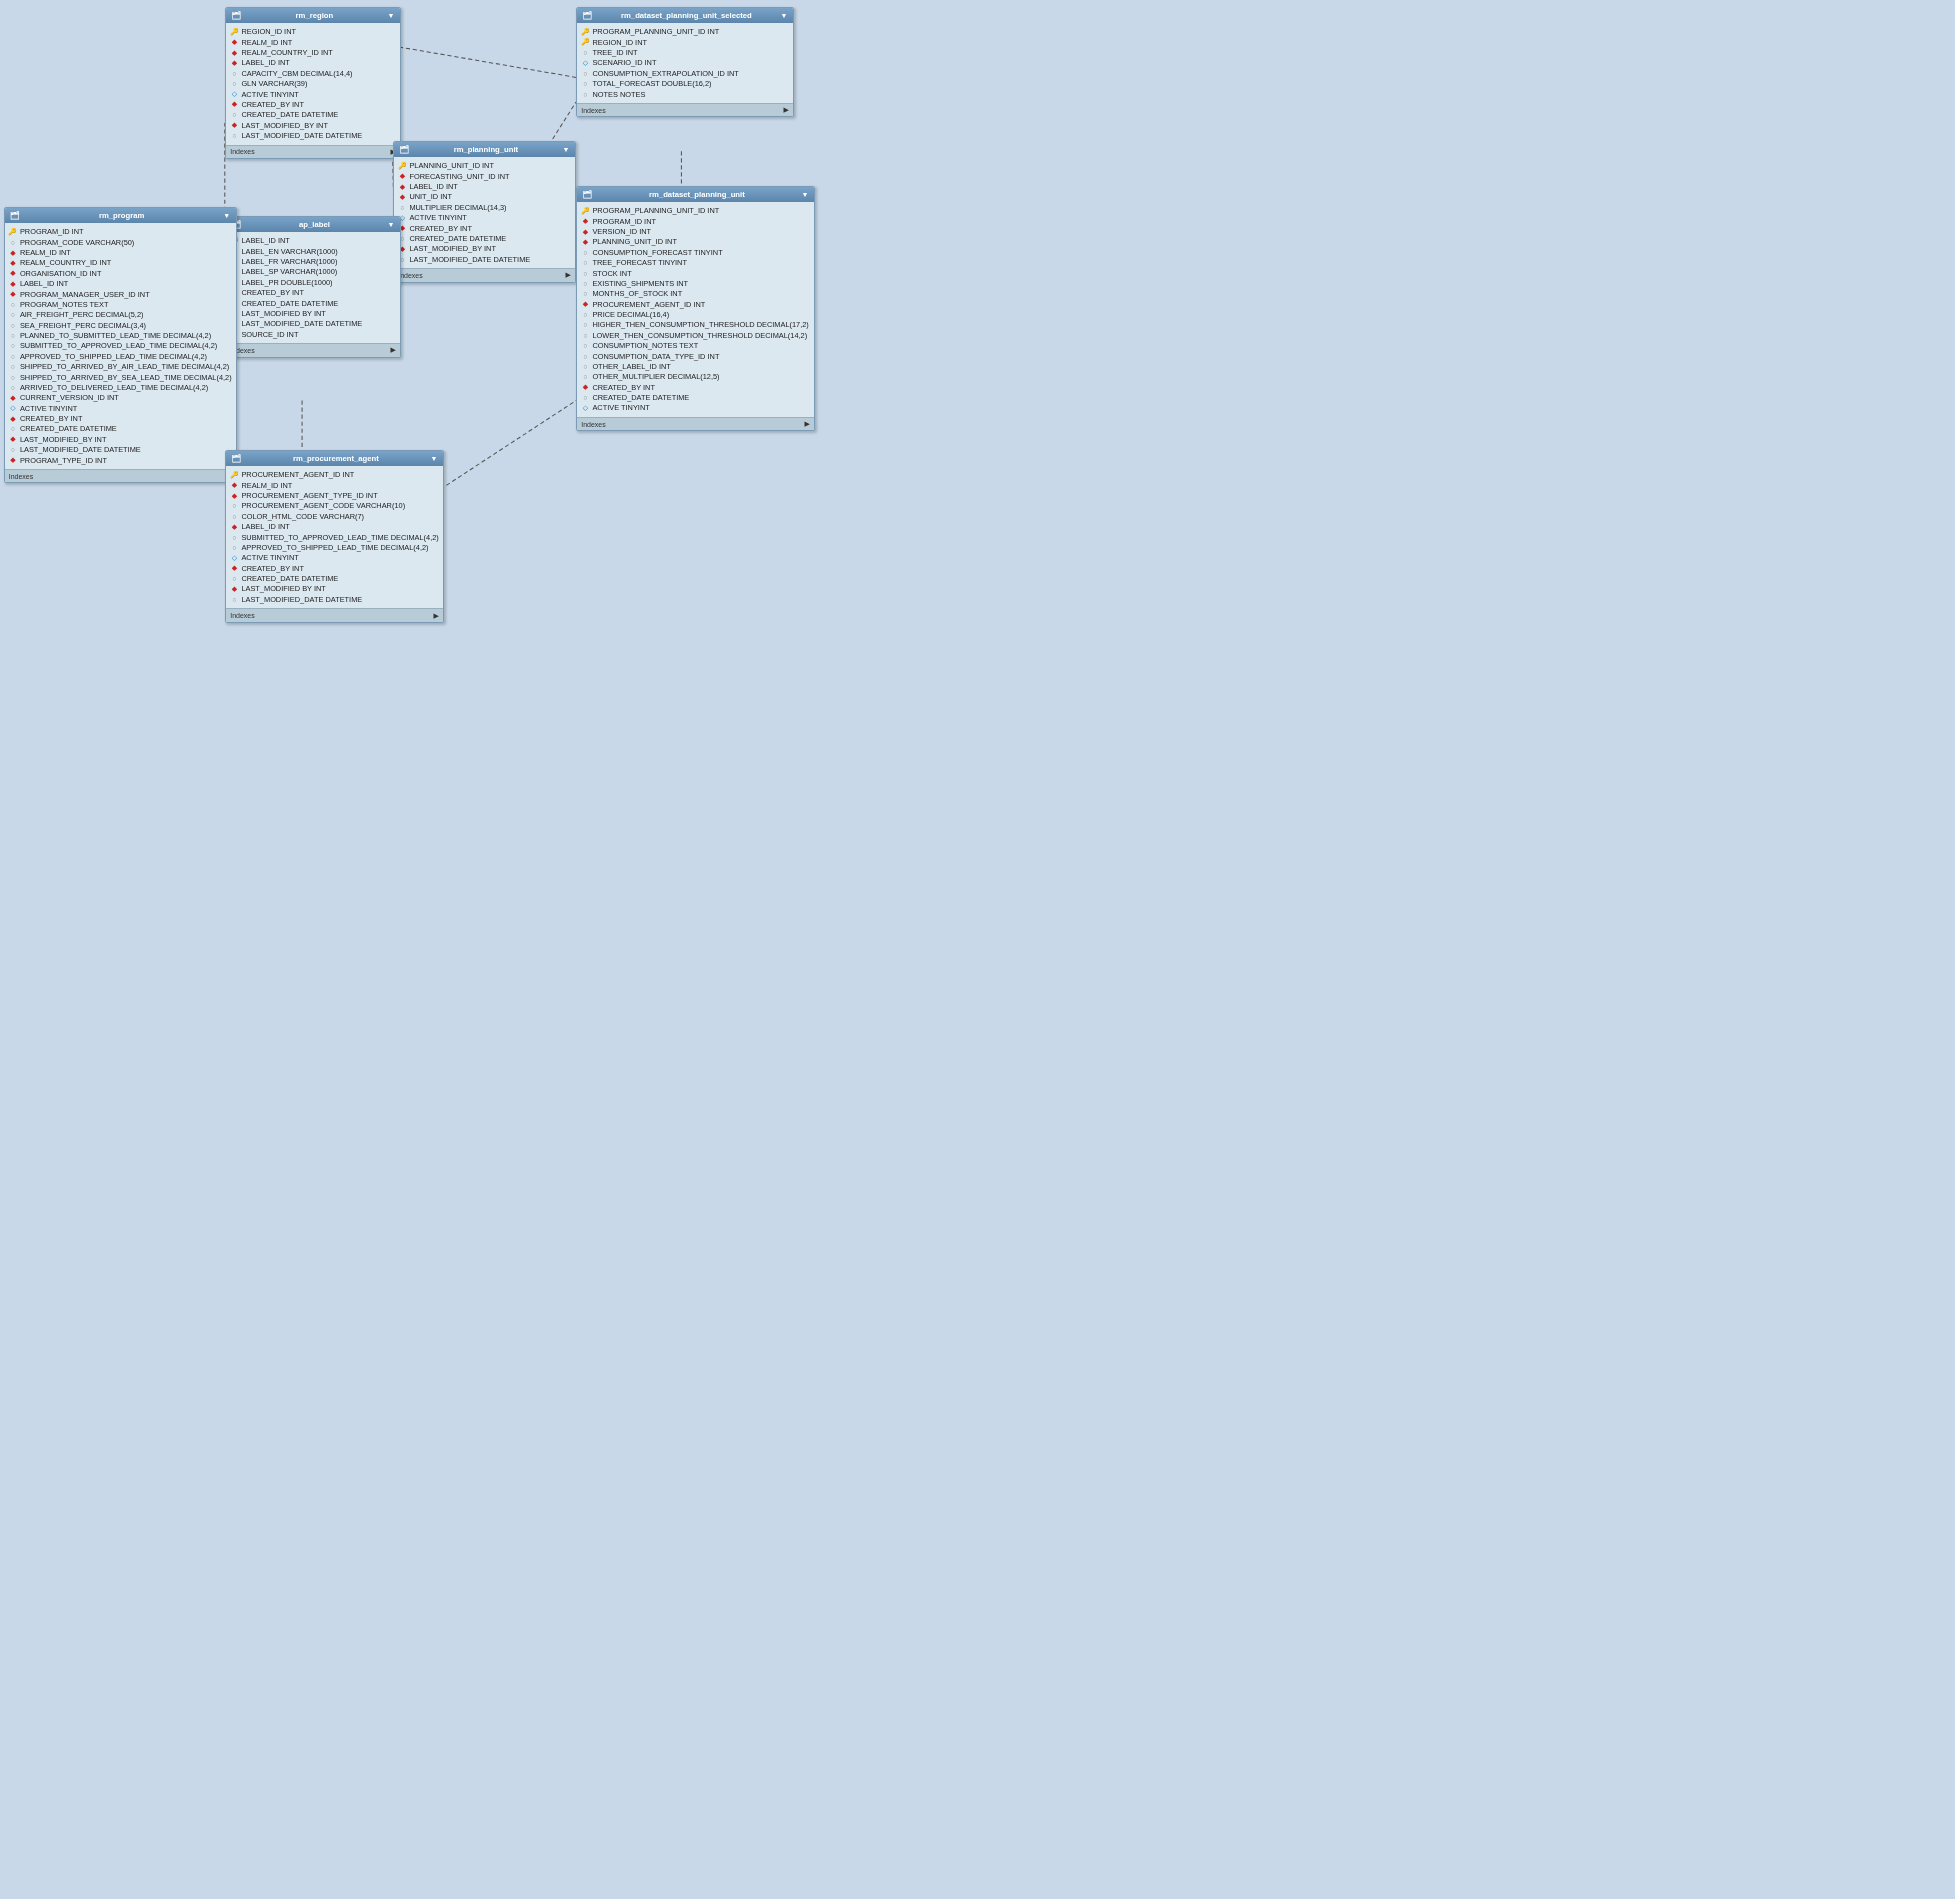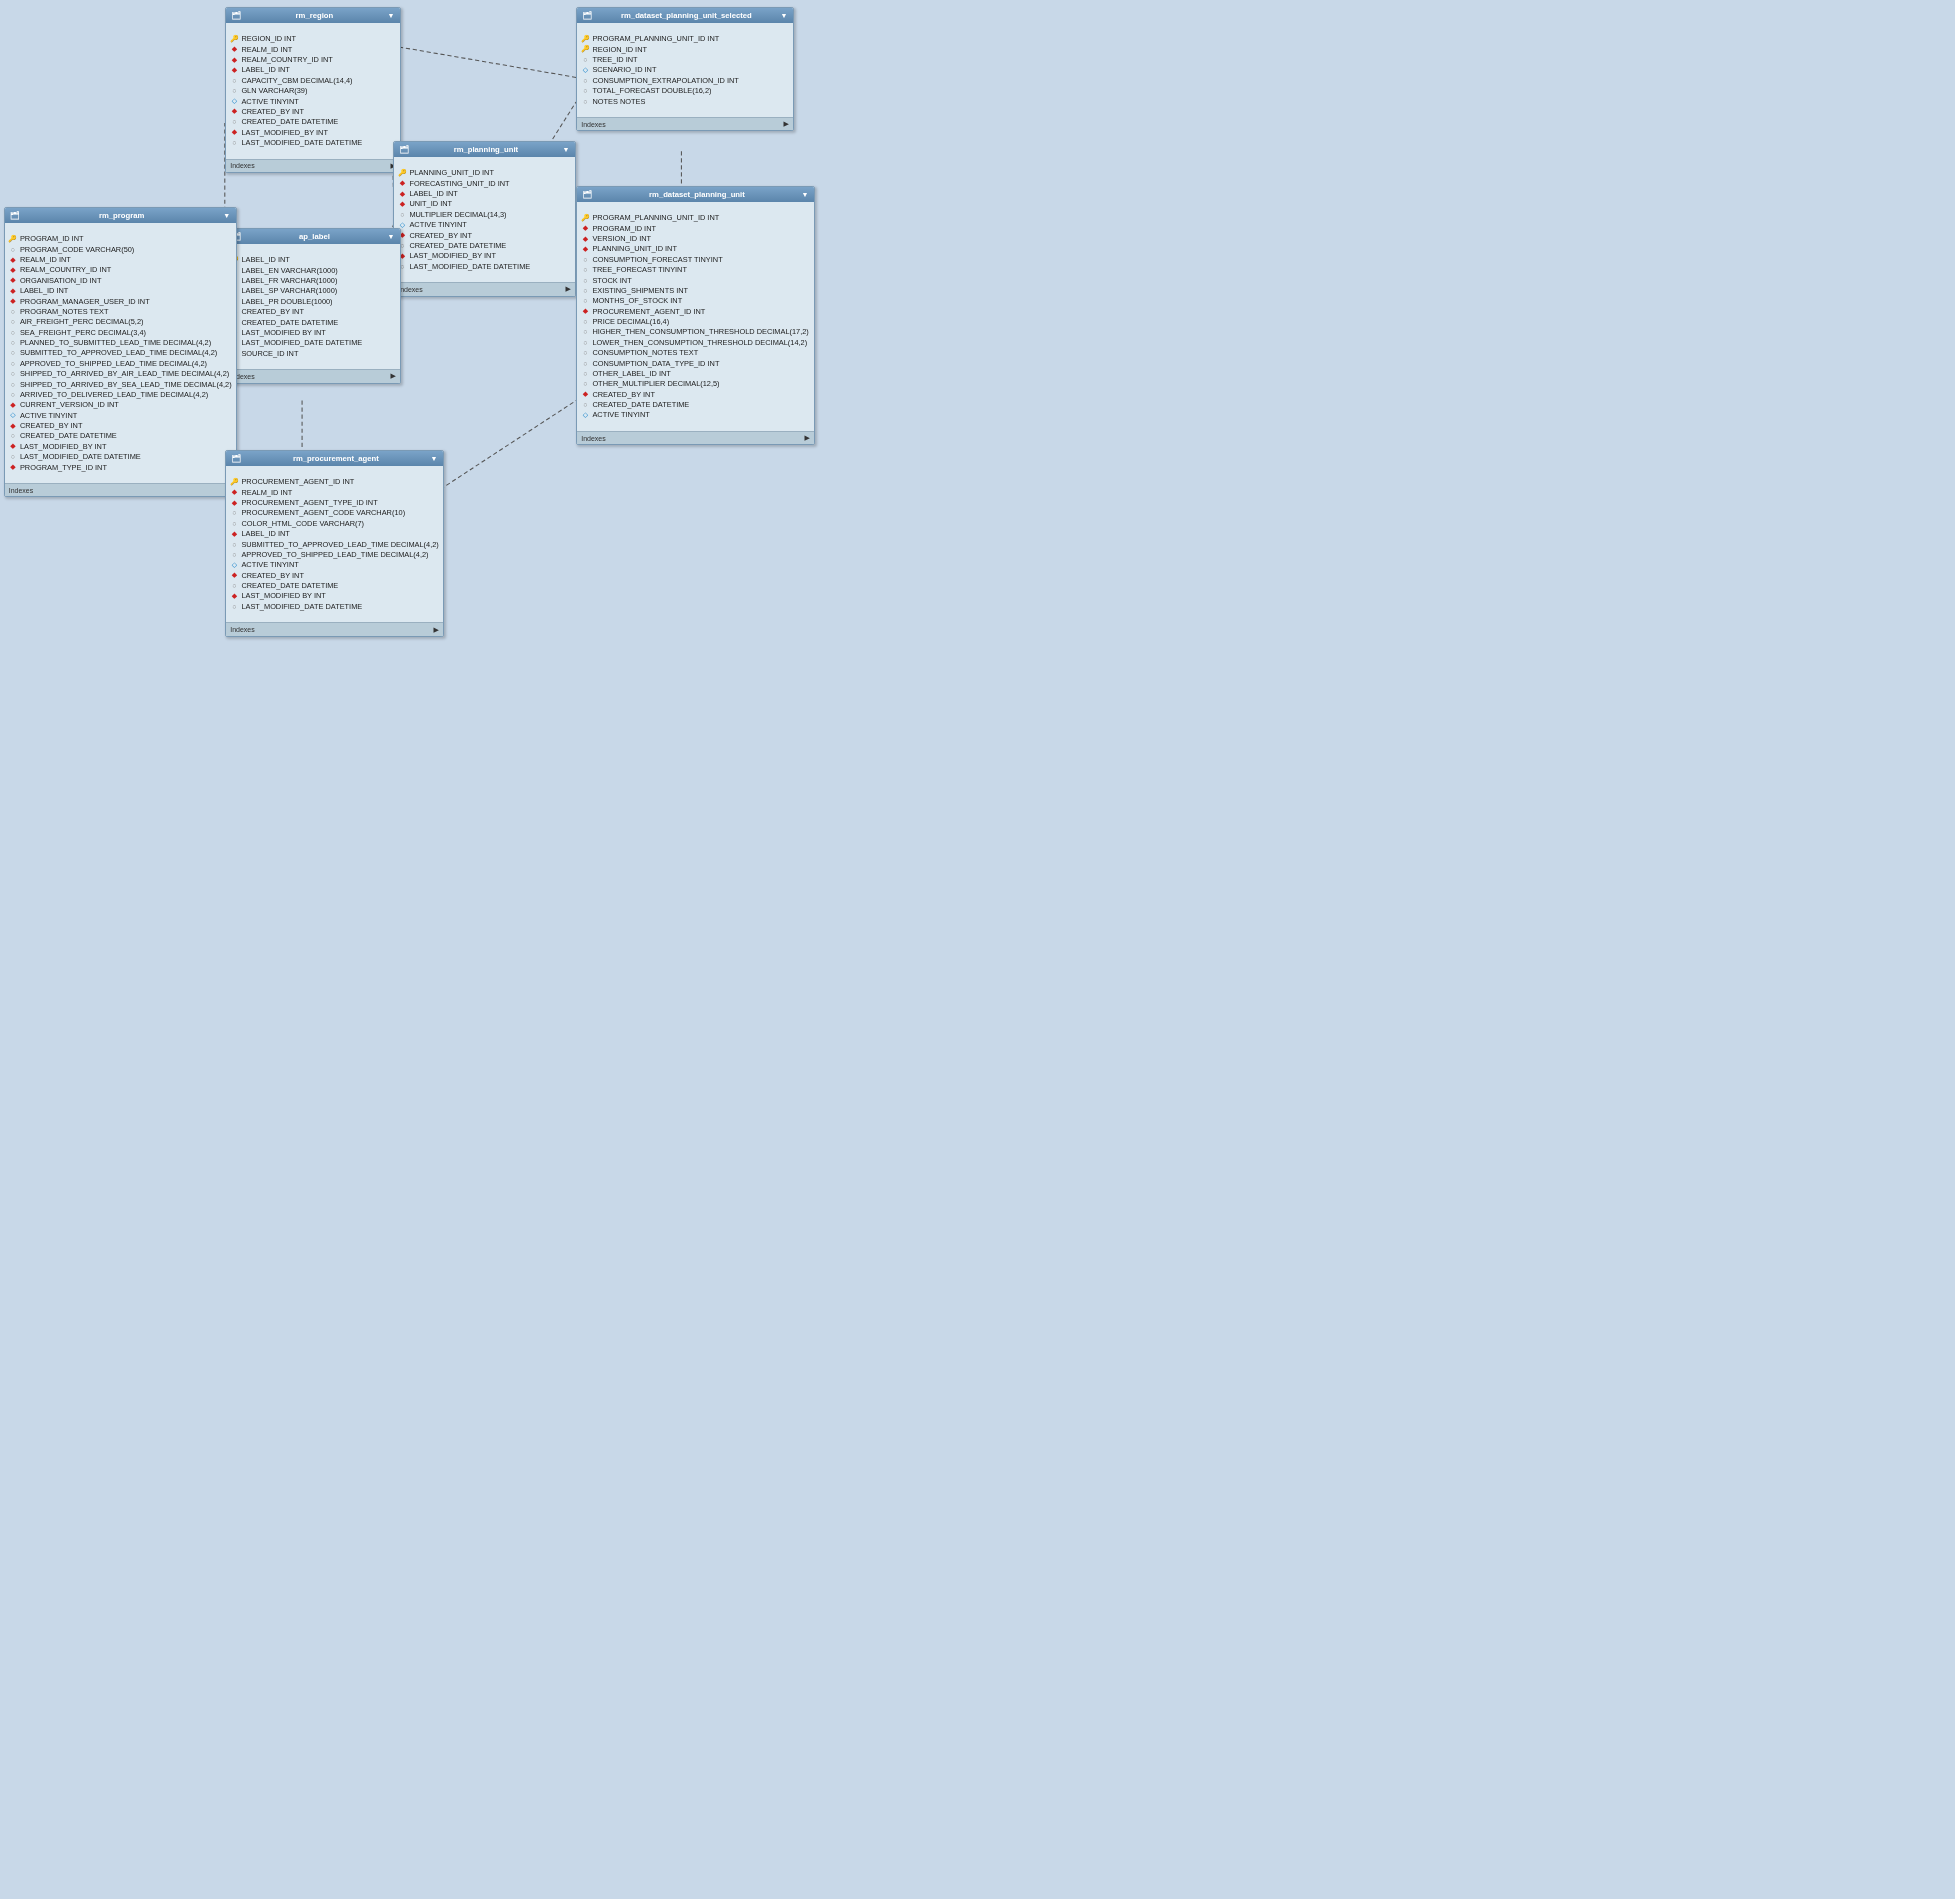--- a/index.html
+++ b/index.html
@@ -34,21 +34,21 @@
       border-radius: 1.4px 1.4px 0 0;
       display: flex;
       align-items: center;
       justify-content: space-between;
       cursor: pointer;
     }
     .db-table-header .dropdown-arrow {
       font-size: 7px;
     }
     .db-table-body {
-      padding: 11px 0;
+      padding: 4px 0;
     }
     .db-field {
       display: flex;
       align-items: center;
       padding: 0.7px 4.2px;
       font-size: 7.4px;
       color: #1a1a1a;
       white-space: nowrap;
     }
     .field-icon {
@@ -361,21 +361,21 @@
           <span class="field-icon icon-idx">◇</span>
           <span>ACTIVE TINYINT</span>
         </div>
     </div>
     <div class="db-table-footer">
       <span>Indexes</span>
       <span>▶</span>
     </div>
   </div>
 
-  <div class="db-table" style="left: 225px; top: 228px; min-width: 176px;">
+  <div class="db-table" style="left: 225px; top: 216px; min-width: 176px;">
     <div class="db-table-header">
       <span>🗂</span>
       <span>ap_label</span>
       <span class="dropdown-arrow">▼</span>
     </div>
     <div class="db-table-body">
       <div class="db-field">
           <span class="field-icon icon-pk">🔑</span>
           <span>LABEL_ID INT</span>
         </div>

